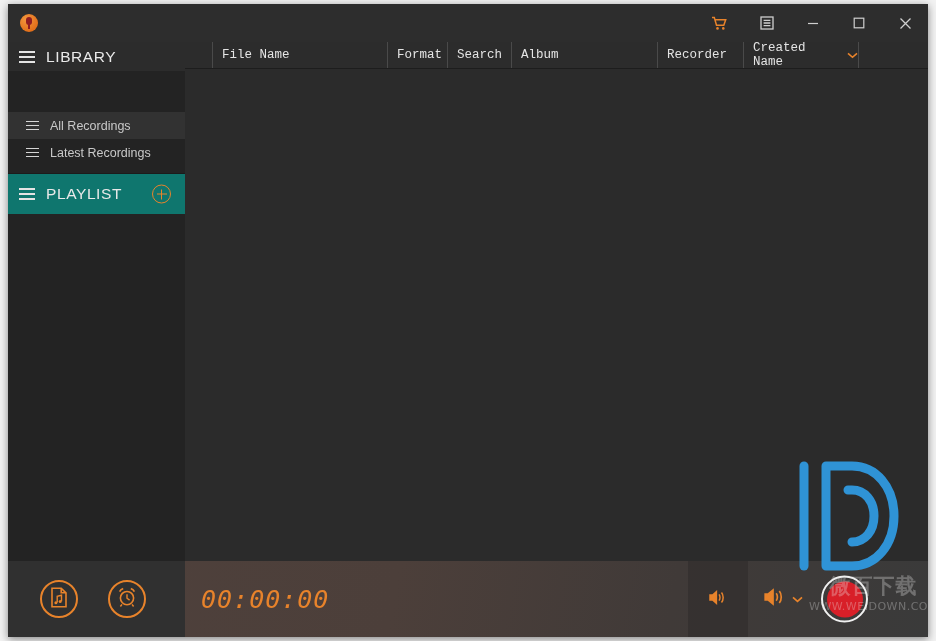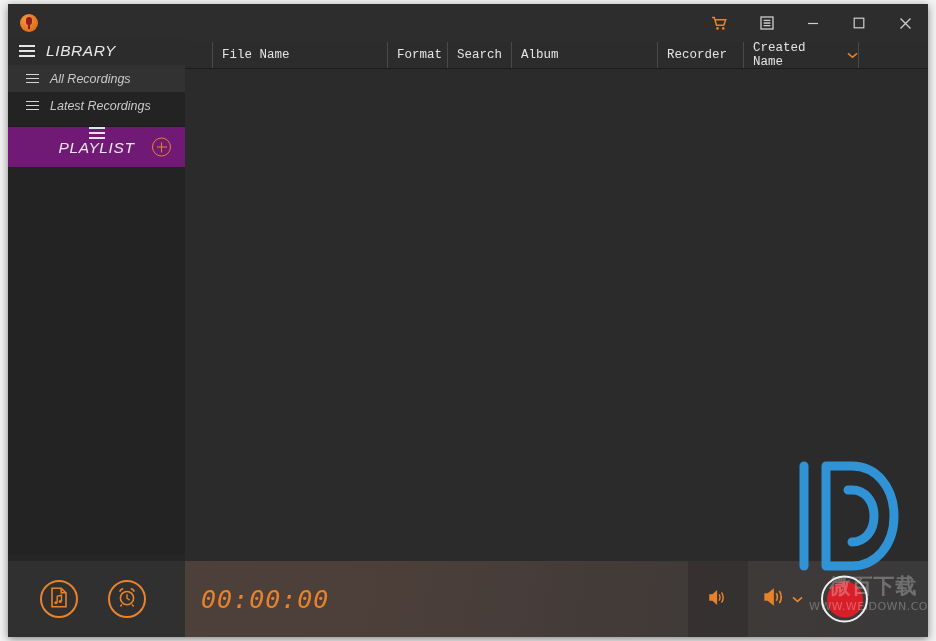--- a/index.html
+++ b/index.html
@@ -43,29 +43,28 @@
   .win-ctrls { margin-left:auto; display:flex; height:38px; }
   .win-btn {
     width:46px; height:38px; display:flex; align-items:center; justify-content:center;
     color:#cfcfcf;
   }
   .win-btn.cart { color:#e8832b; width:50px; }
   .win-btn svg { display:block; }
 
   
   .sidebar {
-    position:absolute; left:0; top:32px; width:177px; height:519px;
+    position:absolute; left:0; top:38px; width:177px; height:519px;
     background:#232323;
-    font-style:italic;
   }
   .side-head {
     height:29px; display:flex; align-items:center;
     background:#2c2c2c; position:relative;
   }
-  .side-head.playlist { background:#701a75; height:40px;flex-direction:column; }
+  .side-head.playlist { background:#0f766e; height:40px; }
   .hamb { margin-left:11px; margin-right:11px; flex:none; }
   .hamb span {
     display:block; width:16px; height:2px; background:#e4e4e4; margin-bottom:3px;
   }
   .hamb span:last-child { margin-bottom:0; }
   .side-head-label {
     color:#e9e9e9; font-size:15.5px; letter-spacing:.6px;
   }
   .plus-btn {
     position:absolute; right:14px; top:50%; transform:translateY(-50%);
@@ -74,21 +73,21 @@
   .plus-btn::before, .plus-btn::after {
     content:""; position:absolute; background:#e8832b;
   }
   .plus-btn::before { left:3.5px; top:7.6px; width:10px; height:1.8px; }
   .plus-btn::after  { top:3.5px; left:7.6px; height:10px; width:1.8px; }
 
   .side-item {
     height:27px; display:flex; align-items:center;
     color:#c9c9c9; font-size:12.5px;
   }
-  .side-item.active { background:#323232; }
+  .side-item.active { background:#323232;margin-top:41px; }
   .side-item .hamb2 { margin-left:18px; margin-right:11px; flex:none; }
   .side-item .hamb2 span {
     display:block; width:13px; height:1.6px; background:#d5d5d5; margin-bottom:2.6px;
   }
   .side-item .hamb2 span:last-child { margin-bottom:0; }
   .lib-group { padding-bottom:7px; border-bottom:1px solid #1b1b1b; }
 
   
   .main {
     position:absolute; left:177px; top:38px; width:743px; height:519px;

